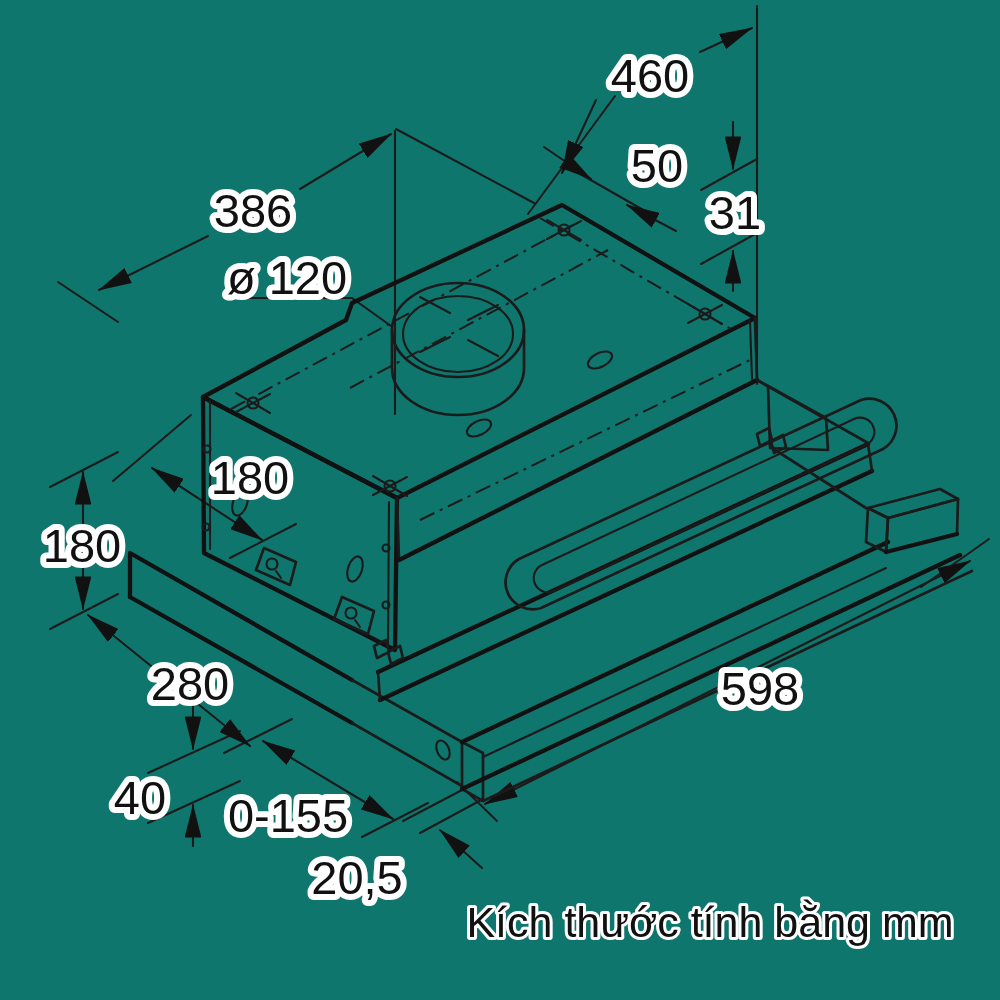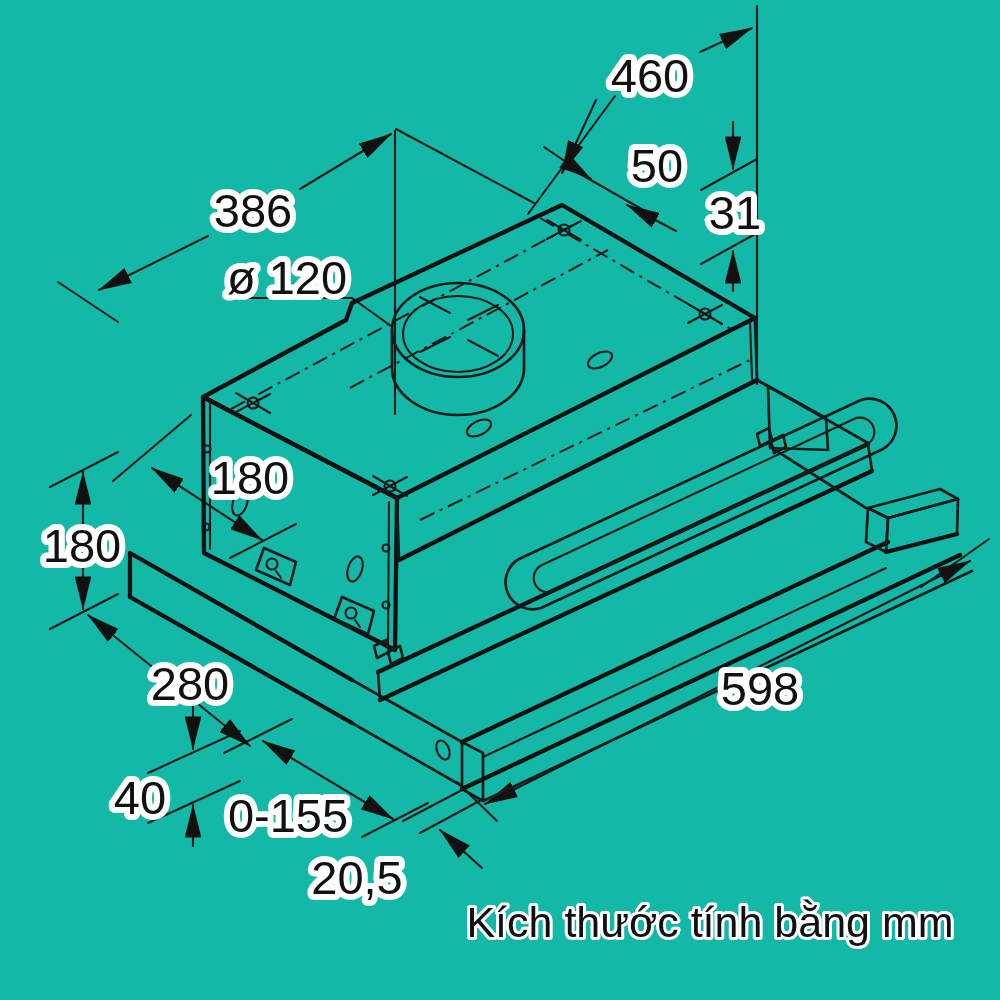--- a/index.html
+++ b/index.html
@@ -1,16 +1,16 @@
 <!DOCTYPE html>
 <html><head>
 <meta charset="utf-8">
 <style>
   html,body{margin:0;padding:0;background:#ffffff;}
-  .stage{width:1000px;height:1000px;position:relative;background:#14b8a6;overflow:hidden;}
+  .stage{width:1000px;height:1000px;position:relative;background:#0f766e;overflow:hidden;}
   svg{display:block;}
   .thin{stroke:#1b1b1b;stroke-width:2.1;fill:none;stroke-linecap:round;}
   .med{stroke:#1b1b1b;stroke-width:2.7;fill:none;stroke-linecap:round;stroke-linejoin:round;}
   .thick{stroke:#111;stroke-width:4.3;fill:none;stroke-linecap:round;stroke-linejoin:round;}
   .dashdot{stroke:#1b1b1b;stroke-width:2;fill:none;stroke-dasharray:16 6 3 6;}
   text{font-family:"Liberation Sans","DejaVu Sans",sans-serif;font-size:47px;fill:#111;
        text-anchor:middle;paint-order:stroke;stroke:#ffffff;stroke-width:12px;stroke-linejoin:round;}
   text.cap{font-size:43px;stroke-width:6px;}
 </style>
 </head>

